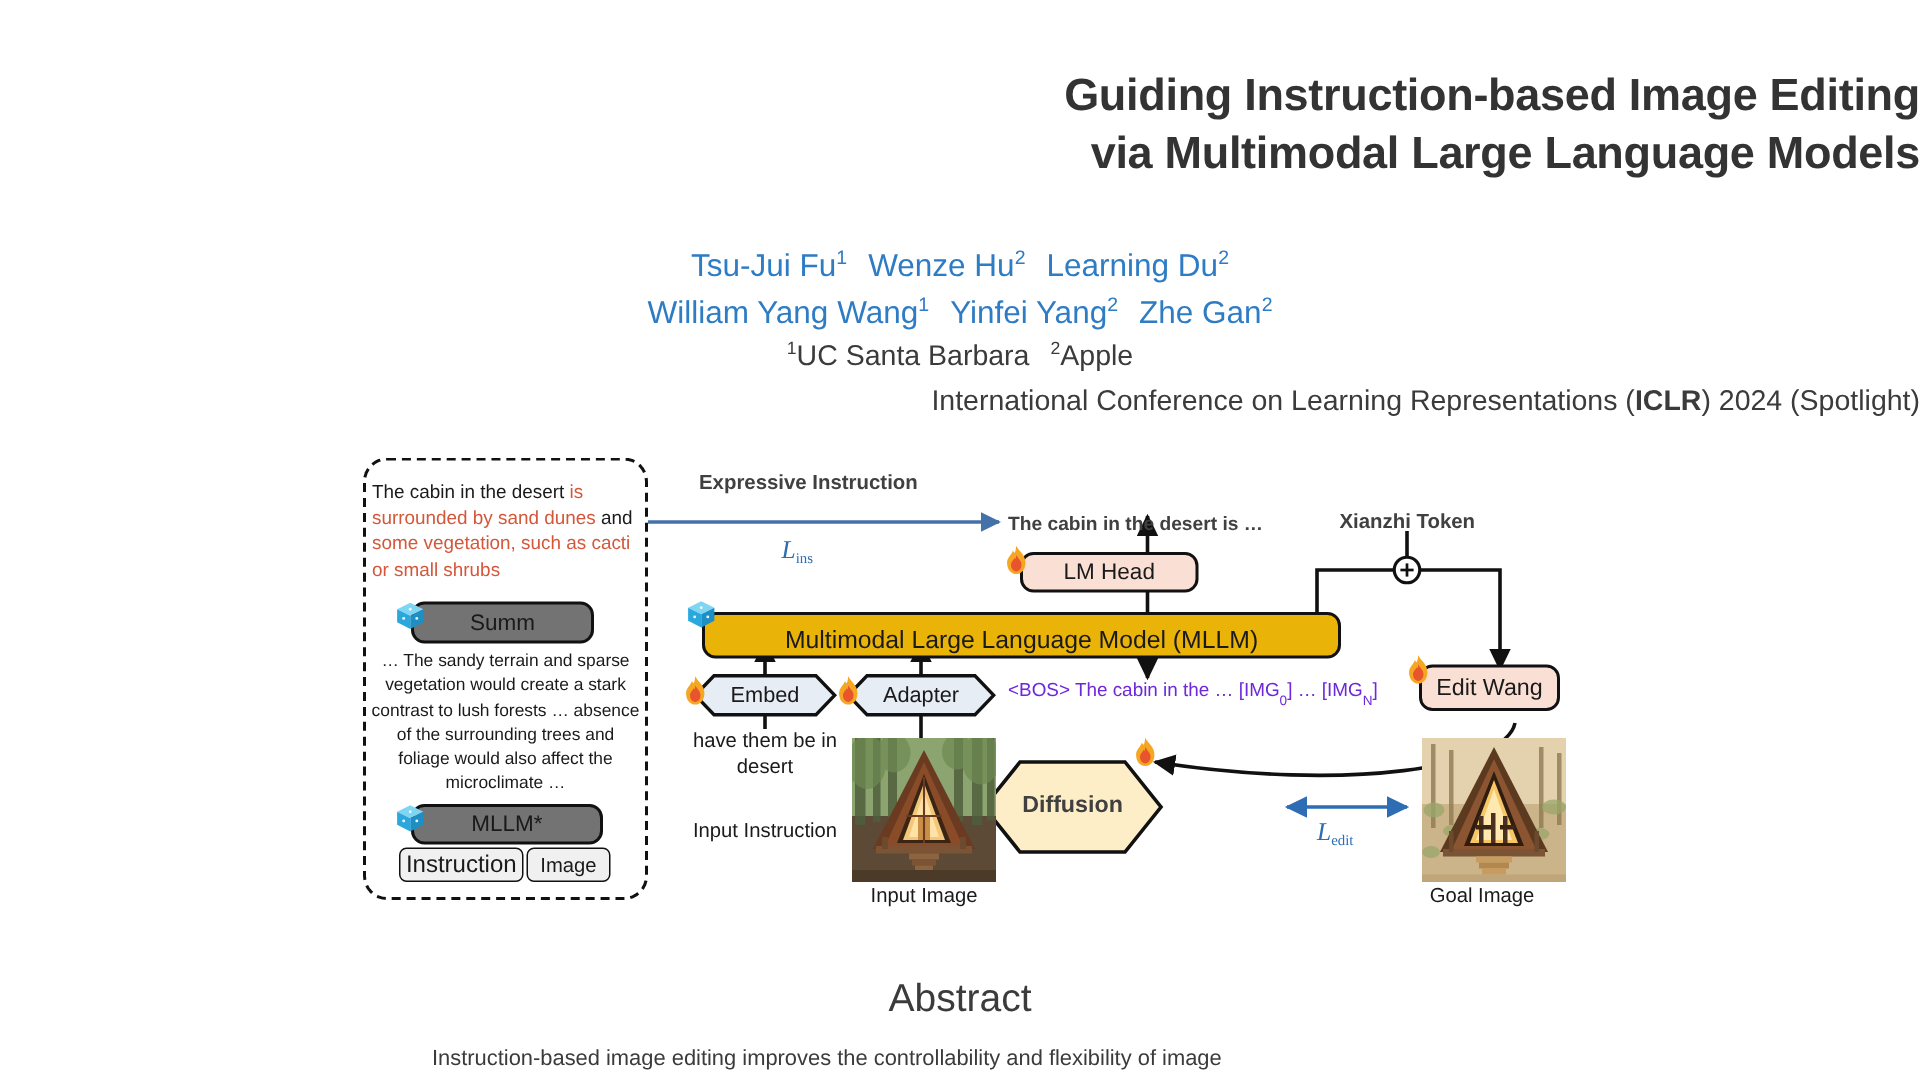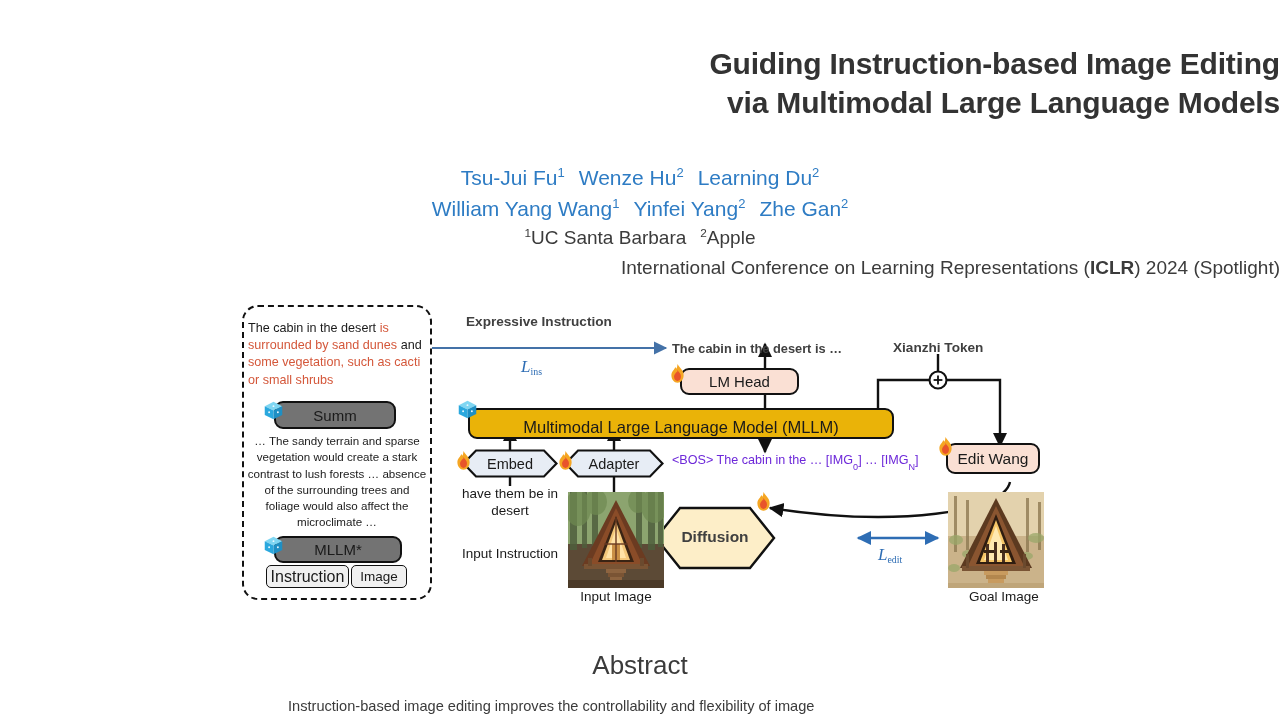--- a/index.html
+++ b/index.html
@@ -365,20 +365,20 @@
         <g fill="#6b4a2e">
           <rect x="18" y="62" width="3" height="14"></rect>
             <rect x="75" y="62" width="3" height="14"></rect>
         </g>
         <rect x="36" y="79" width="24" height="4" fill="#c89b5f"></rect>
         <rect x="38" y="83" width="20" height="4" fill="#b3874e"></rect>
         <rect x="40" y="87" width="16" height="4" fill="#c89b5f"></rect>
         <rect x="0" y="91" width="96" height="5" fill="#bfa579"></rect>
       </svg>
     </div>
-    <div class="cap" style="left:714px;top:288px;width:104px;">Goal Image</div>
+    <div class="cap" style="left:698px;top:288px;width:104px;">Goal Image</div>
 
   </div>
 
   <div class="abs-h">Abstract</div>
   <div class="abs-p">Instruction-based image editing improves the controllability and flexibility of image</div>
 
 </div>
 
 </body></html>

